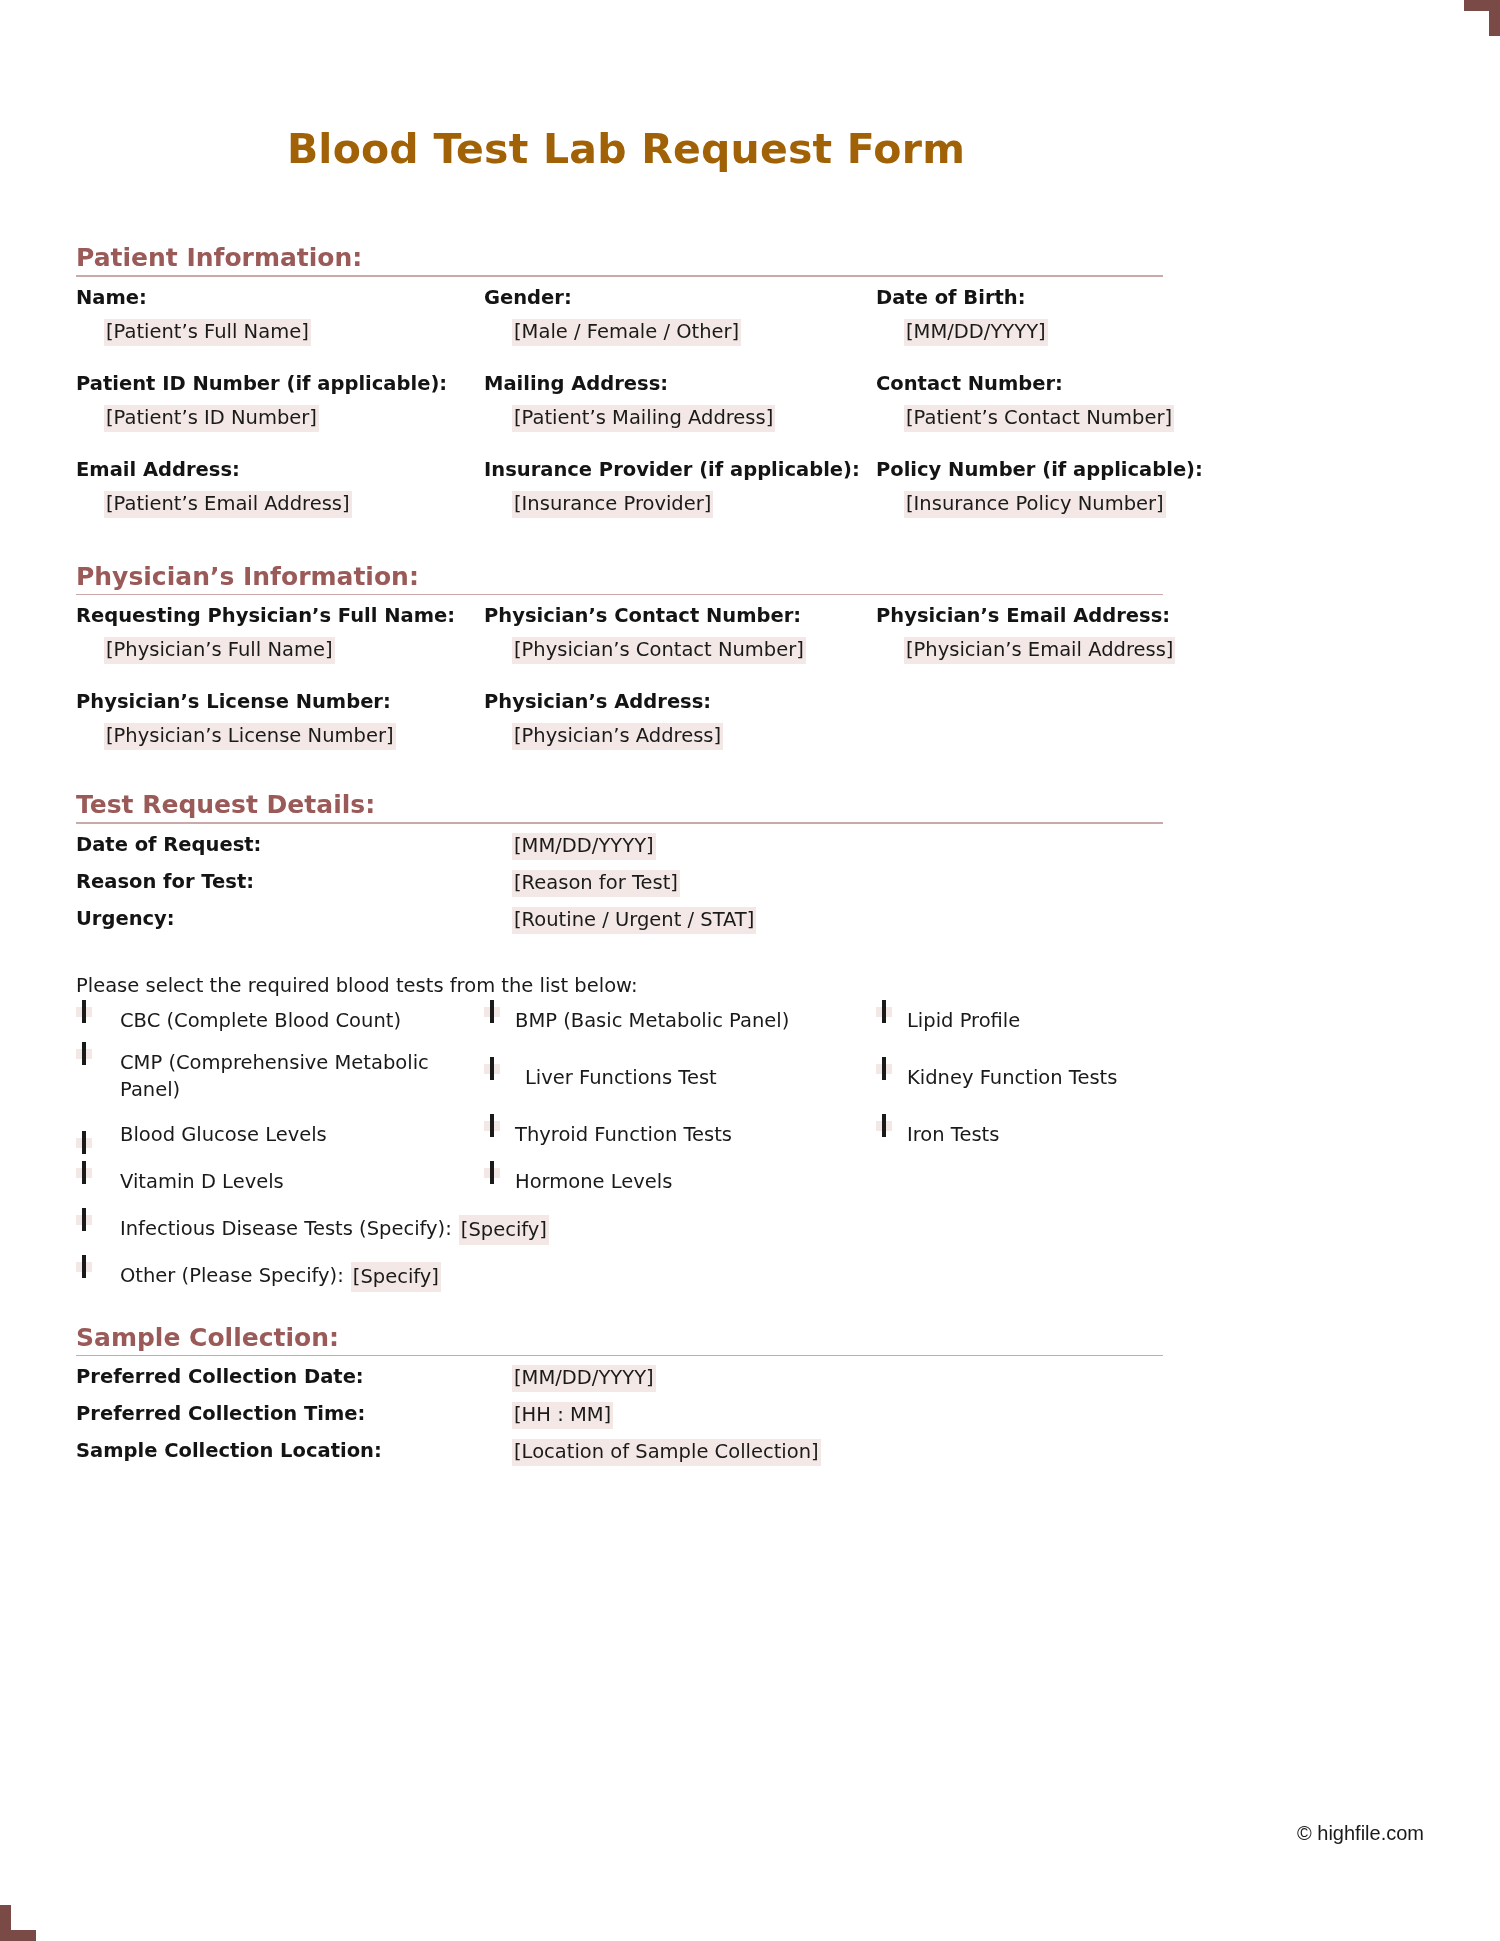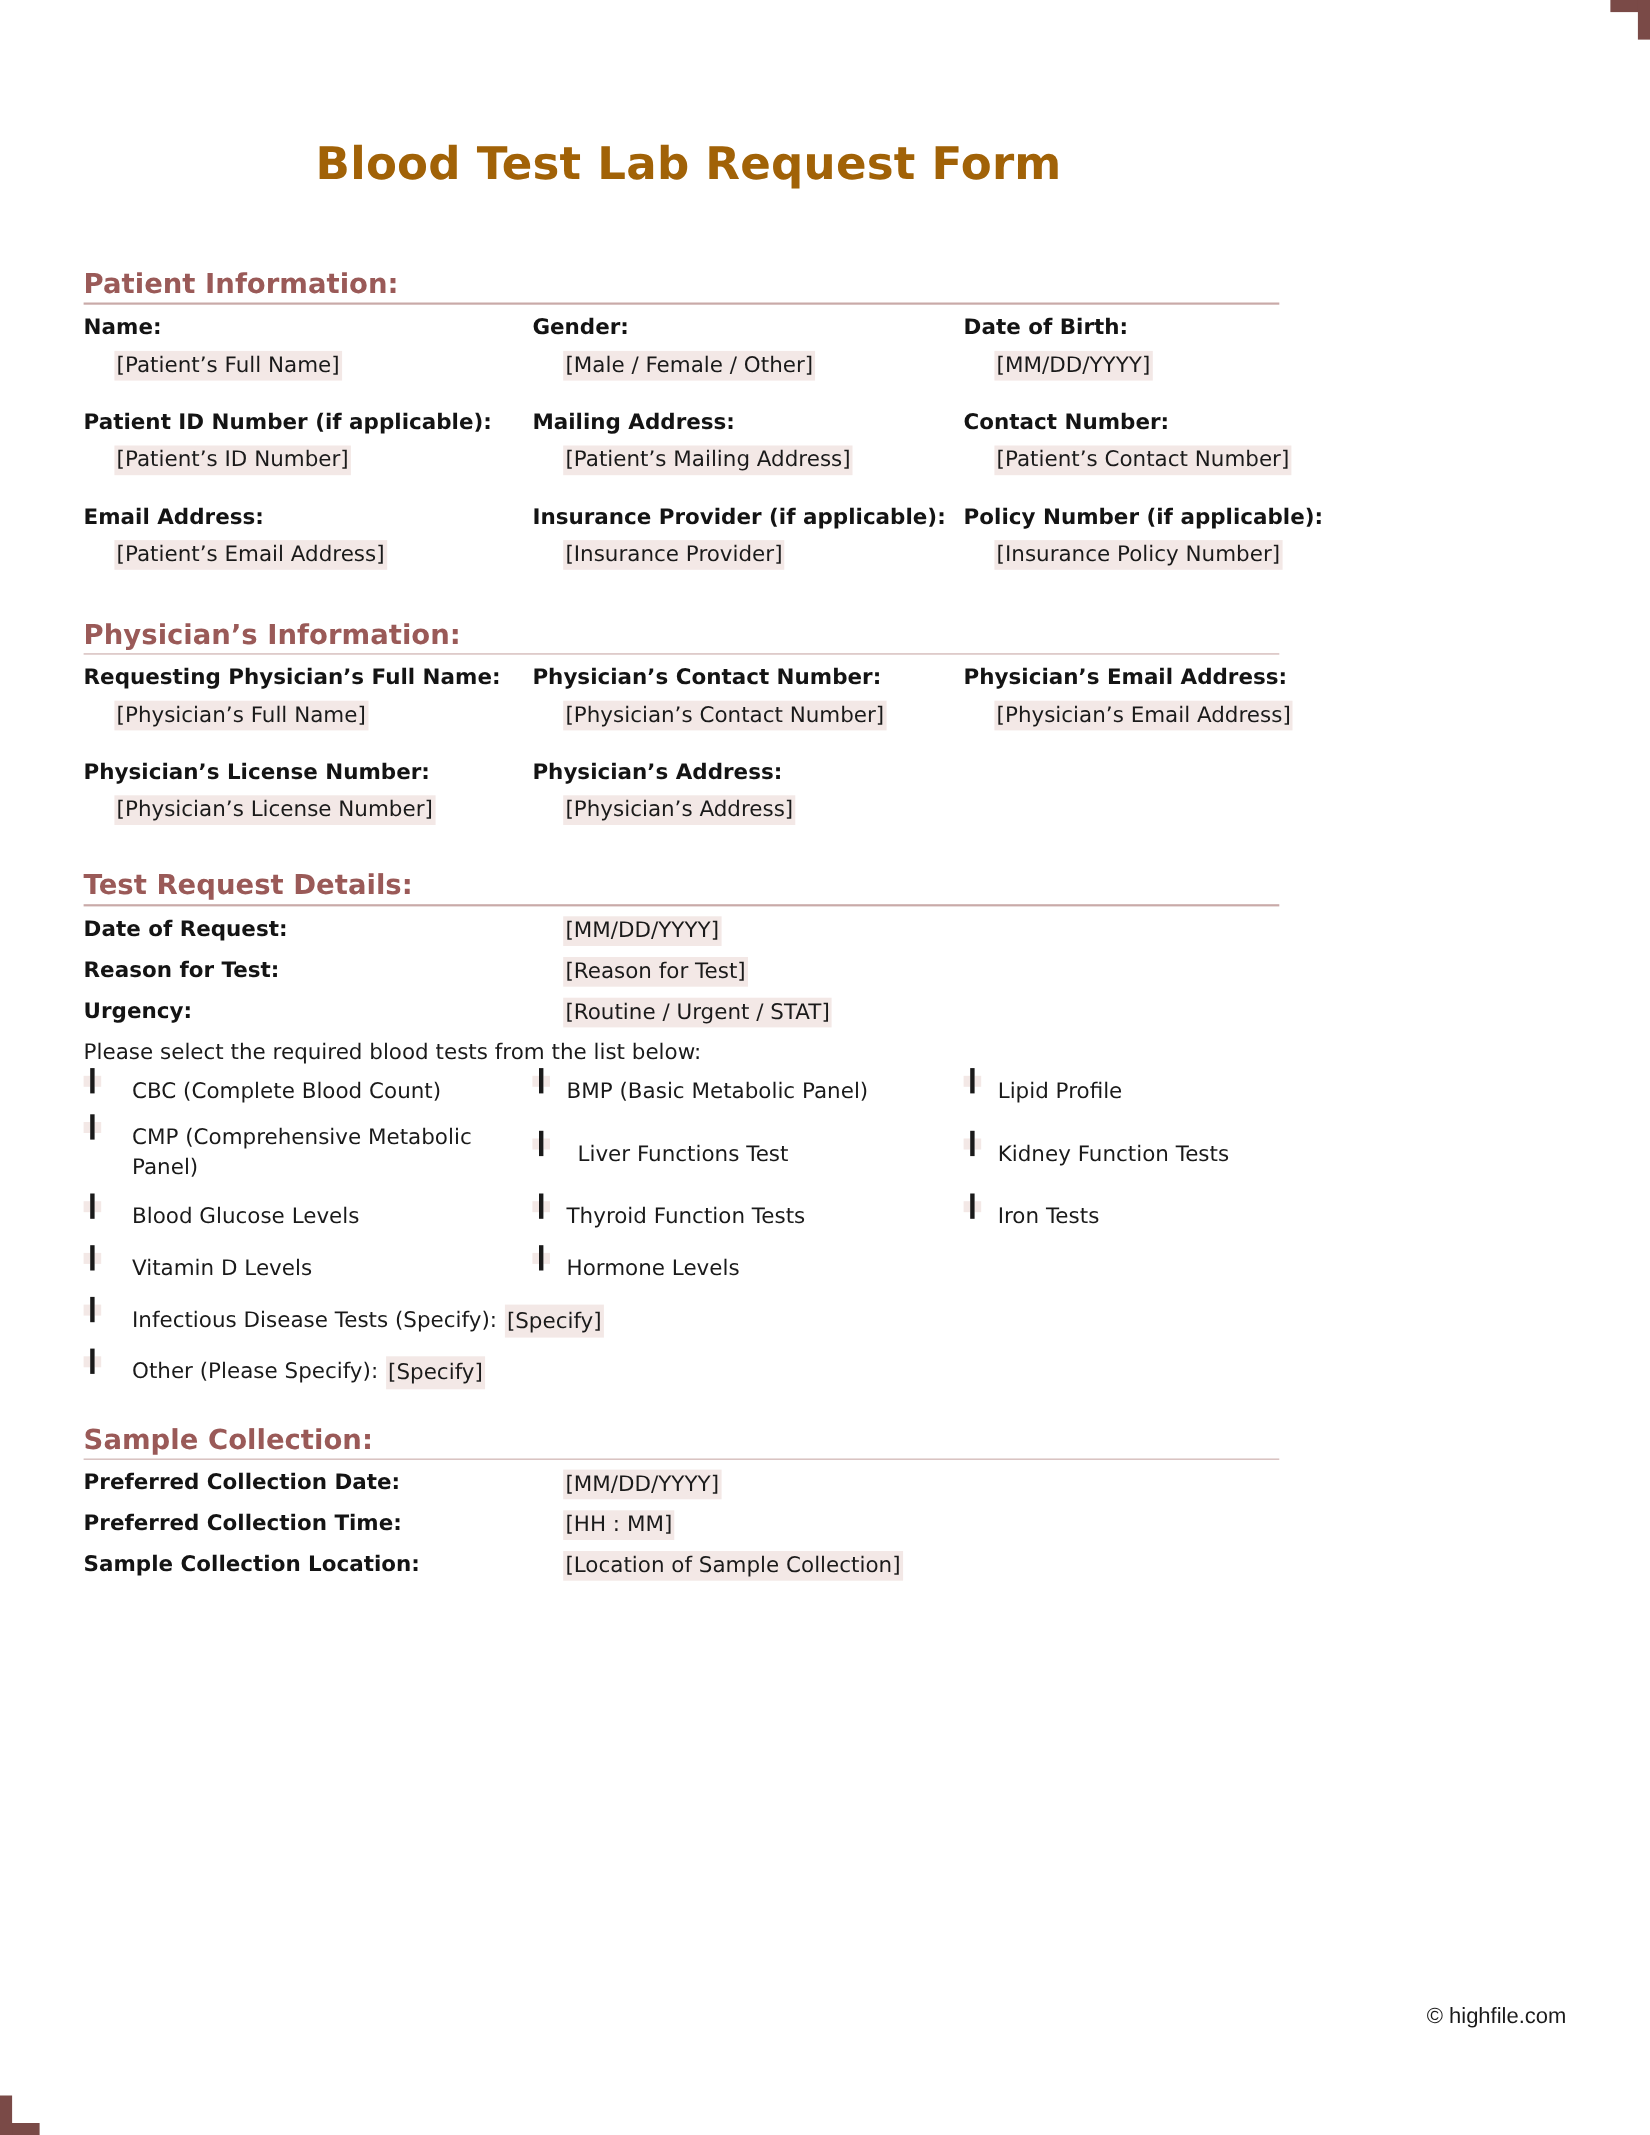--- a/index.html
+++ b/index.html
@@ -131,21 +131,21 @@
 
   
   .lv-row { position: relative; height: 37px; }
   .lv-label { position: absolute; left: 0; top: 0; }
   .lv-value { position: absolute; left: 408px; top: 0; }
 
   
   .prompt {
     font-size: 19.5px;
     color: #1a1a1a;
-    margin-top: 1px;
+    margin-top: 30px;
     margin-bottom: 10px;
   }
   .cb-grid { position: relative; width: 1160px; }
   .cb-item {
     position: absolute;
     display: flex;
     align-items: flex-start;
   }
   .cb-box {
     flex: 0 0 auto;
@@ -317,21 +317,21 @@
       </div>
       <div class="cb-item" style="left:408px; top:57px;  width:390px;gap:10px;">
         <span class="cb-box-wrap"><span class="cb-box"></span></span>
         <span class="cb-label cb-gap-b">Liver Functions Test</span>
       </div>
       <div class="cb-item" style="left:800px; top:57px;  width:360px;">
         <span class="cb-box-wrap"><span class="cb-box"></span></span>
         <span class="cb-label cb-gap-b">Kidney Function Tests</span>
       </div>
 
-      <div class="cb-item" style="left:0px;   top:114px; width:400px;">
+      <div class="cb-item" style="left:0px;   top:114px; width:400px;align-items:flex-end;">
         <span class="cb-box-wrap"><span class="cb-box"></span></span>
         <span class="cb-label cb-gap-a">Blood Glucose Levels</span>
       </div>
       <div class="cb-item" style="left:408px; top:114px; width:390px;">
         <span class="cb-box-wrap"><span class="cb-box"></span></span>
         <span class="cb-label cb-gap-b">Thyroid Function Tests</span>
       </div>
       <div class="cb-item" style="left:800px; top:114px; width:360px;">
         <span class="cb-box-wrap"><span class="cb-box"></span></span>
         <span class="cb-label cb-gap-b">Iron Tests</span>

